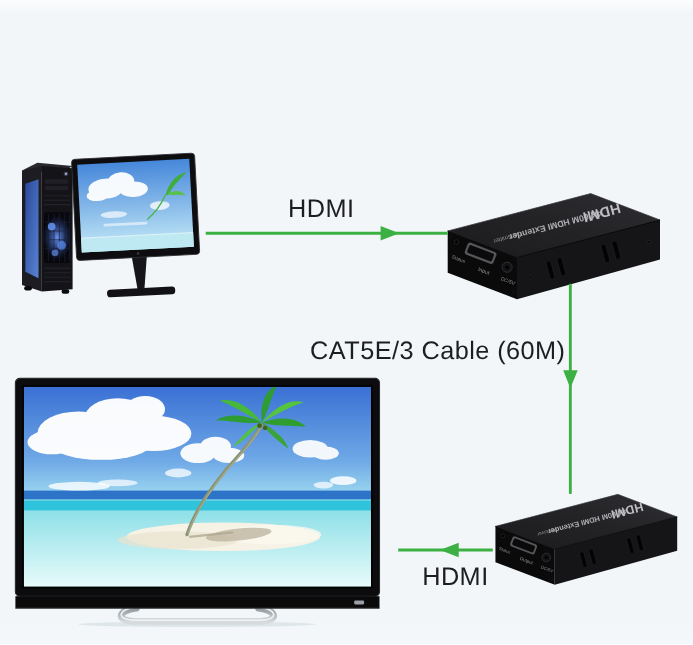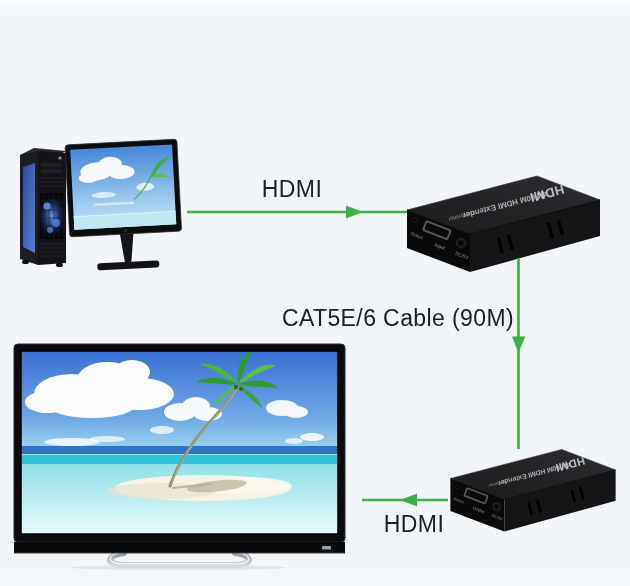--- a/index.html
+++ b/index.html
@@ -243,21 +243,21 @@
           <path d="M226,42 C216,52 208,60 200,64 C208,54 216,46 226,42 Z" fill="#52c043"></path>
         </g>
         <circle cx="224" cy="45" r="2.2" fill="#44611f"></circle>
         <circle cx="229" cy="47" r="2" fill="#44611f"></circle>
       </g>
     </g>
     <rect x="9" y="9" width="317" height="183" fill="none" stroke="#000000" stroke-width="1.5"></rect>
   </svg>
 
   <div class="conn-label" style="left:230px;top:176px;width:124px">HDMI</div>
-  <div class="conn-label" style="left:278px;top:305px;width:240px">CAT5E/6 Cable (90M)</div>
+  <div class="conn-label" style="left:278px;top:305px;width:240px">CAT5E/3 Cable (60M)</div>
   <div class="conn-label" style="left:352px;top:511px;width:124px">HDMI</div>
 
   <svg class="layer" style="left:0;top:0;pointer-events:none" width="630" height="586" viewBox="0 0 630 586">
     <g stroke="#3cb043" stroke-width="2.6" fill="#3cb043">
       <line x1="187" y1="212" x2="407" y2="212"></line>
       <polygon points="363,212 346,205.4 346,218.6" stroke="none"></polygon>
       <line x1="518.5" y1="258" x2="518.5" y2="449"></line>
       <polygon points="518.5,353 512,336.5 525.2,336.5" stroke="none"></polygon>
       <line x1="362" y1="500" x2="448" y2="500"></line>
       <polygon points="400,500 417,493.4 417,506.6" stroke="none"></polygon>

